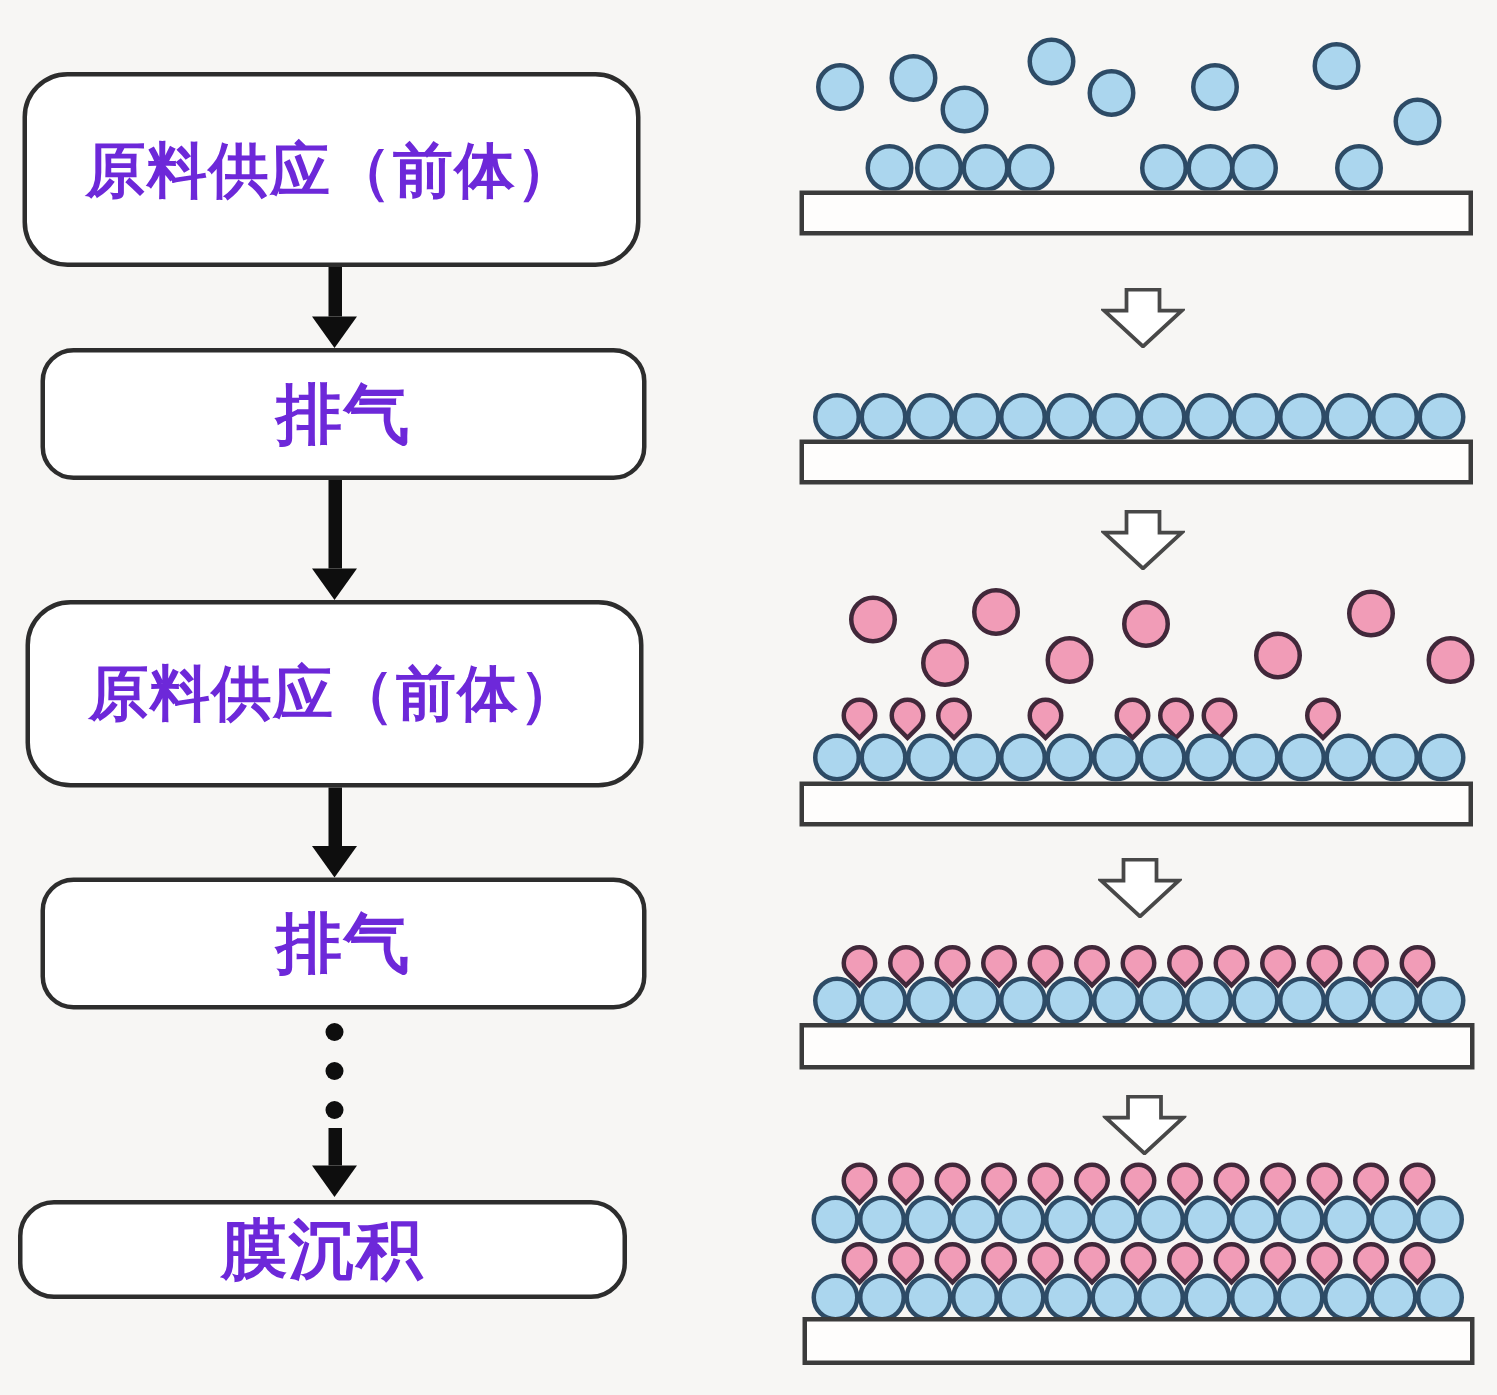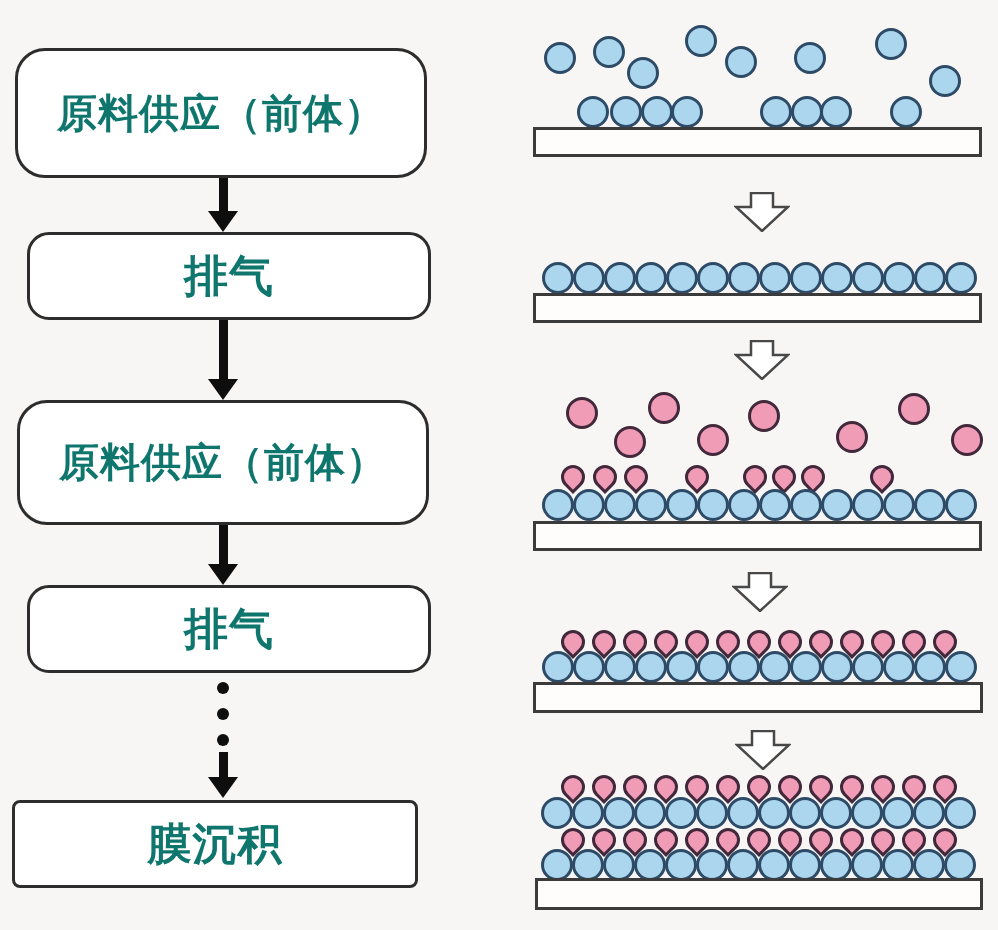--- a/index.html
+++ b/index.html
@@ -5,21 +5,21 @@
   html,body { margin:0; padding:0; background:#eeedeb; }
   .canvas {
     position:relative; width:998px; height:930px;
     background:#f7f6f4; overflow:hidden;
     font-family:"Liberation Sans", sans-serif;
   }
   .fbox {
     position:absolute; background:#ffffff;
     border:3px solid #2d2d2d; box-sizing:border-box;
     display:flex; align-items:center; justify-content:center;
-    font-weight:bold; color:#0f766e; text-align:center;
+    font-weight:bold; color:#6d28d9; text-align:center;
     letter-spacing:1px;
   }
   .sarrow {
     position:absolute; width:30px;
     display:flex; flex-direction:column; align-items:center;
   }
   .sarrow .stem { width:9px; background:#0e0e0e; flex:1; }
   .sarrow .head {
     width:0; height:0;
     border-left:15px solid transparent; border-right:15px solid transparent;
@@ -81,21 +81,21 @@
 
     <div class="dot" style="left:217px; top:682px;"></div>
     <div class="dot" style="left:217px; top:708px;"></div>
     <div class="dot" style="left:217px; top:734px;"></div>
 
     <div class="sarrow" style="left:208px; top:752px; height:46px;">
       <div class="stem"></div>
       <div class="head"></div>
     </div>
 
-    <div class="fbox" style="left:12px; top:800px; width:406px; height:88px; border-radius:8px; font-size:44px;">
+    <div class="fbox" style="left:12px; top:800px; width:406px; height:66px; border-radius:24px; font-size:44px;">
       <span>膜沉积</span>
     </div>
 
   </div>
 
   <div id="stage-layer">
       <div class="particle" style="left: 544px; top: 42px; background: rgb(171, 214, 238); border-color: rgb(45, 75, 102);"></div>
       <div class="particle" style="left: 593px; top: 36px; background: rgb(171, 214, 238); border-color: rgb(45, 75, 102);"></div>
       <div class="particle" style="left: 627px; top: 57px; background: rgb(171, 214, 238); border-color: rgb(45, 75, 102);"></div>
       <div class="particle" style="left: 685px; top: 25px; background: rgb(171, 214, 238); border-color: rgb(45, 75, 102);"></div>

